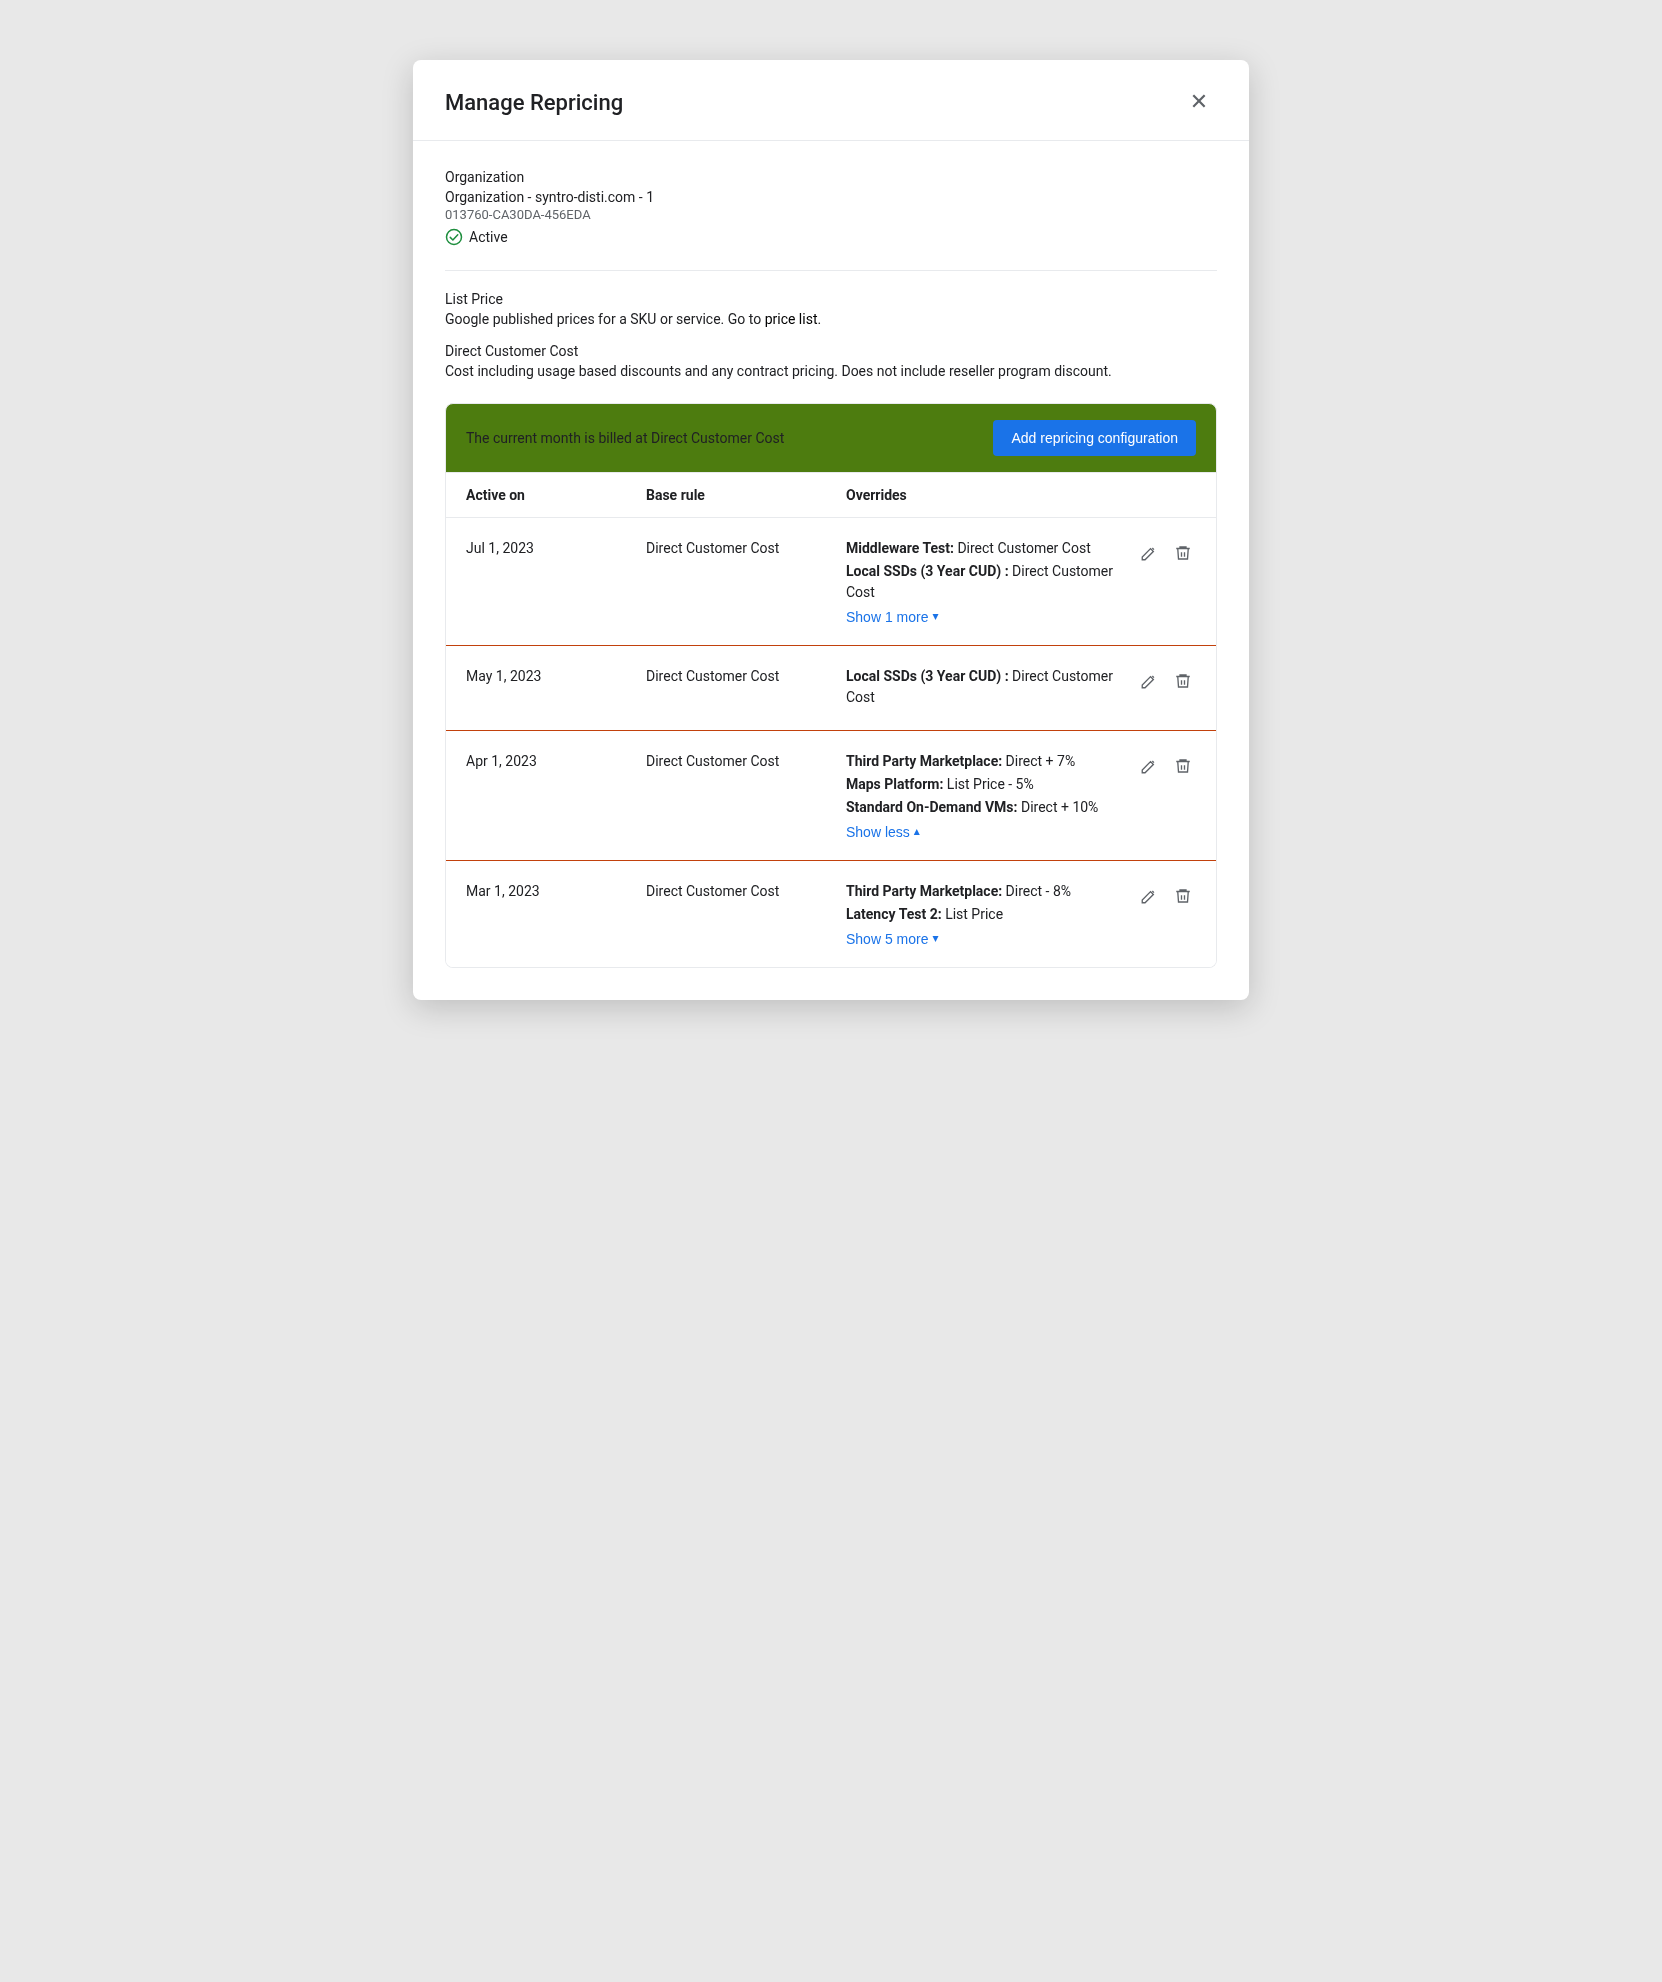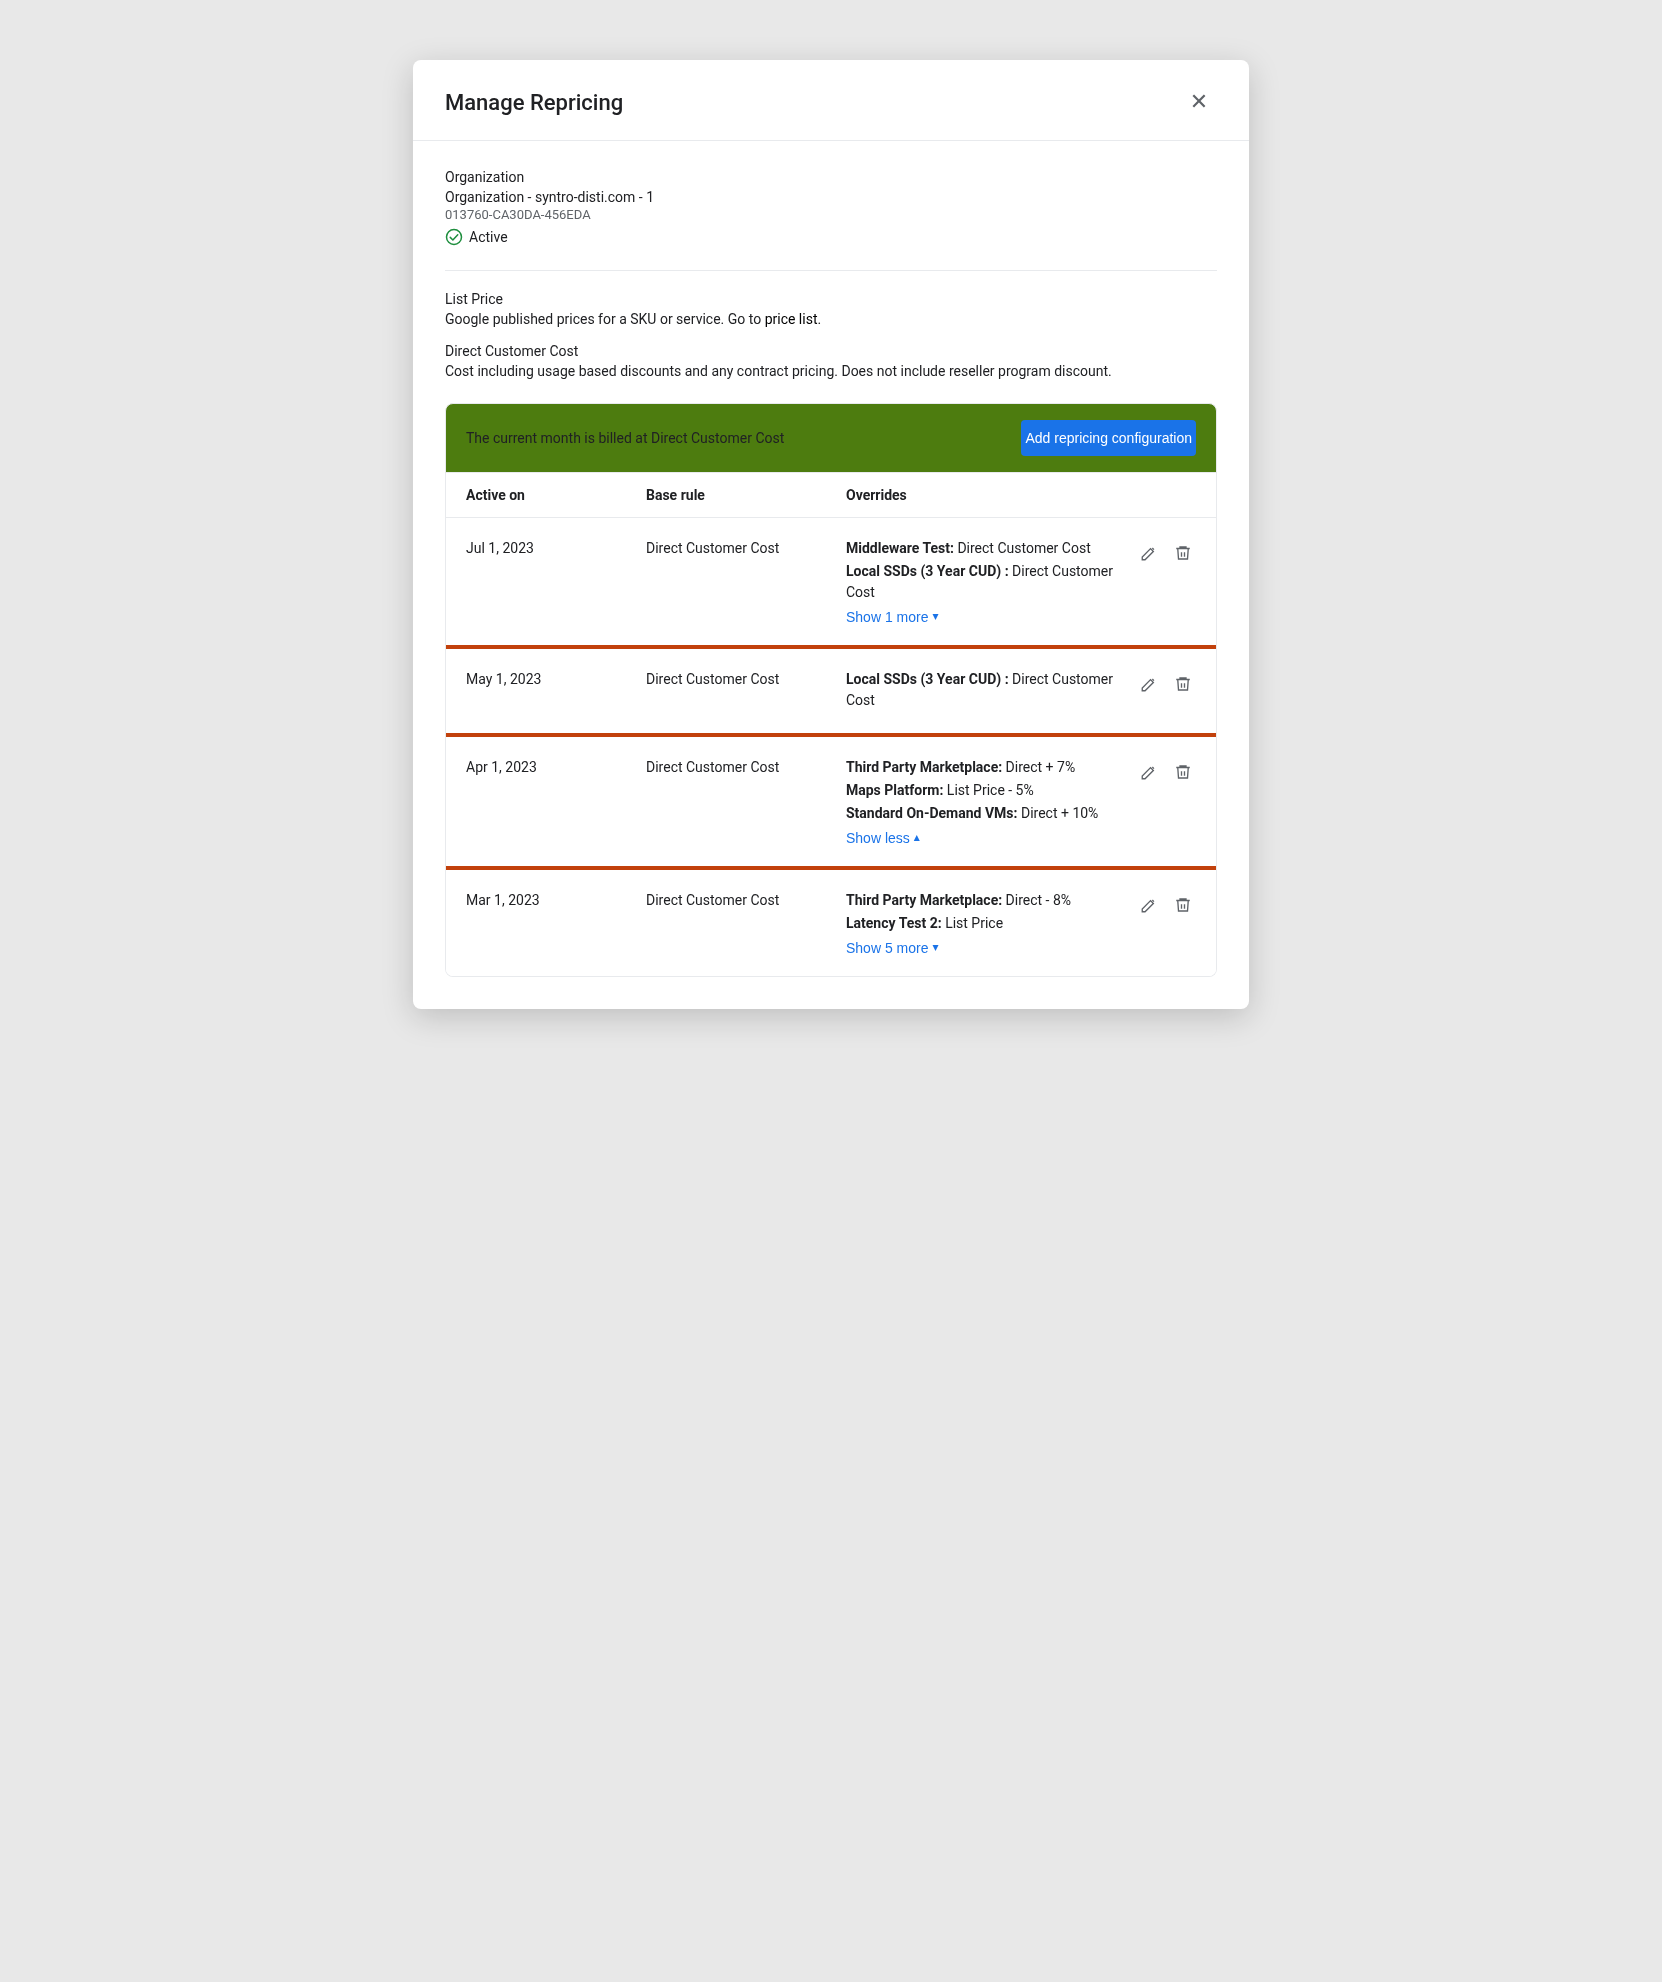--- a/index.html
+++ b/index.html
@@ -142,21 +142,21 @@
     .billing-notice-text {
       font-size: 14px;
       color: #202124;
     }
 
     .add-config-btn {
       background: #1a73e8;
       color: #ffffff;
       border: none;
       border-radius: 4px;
-      padding: 10px 4px;
+      padding: 10px 18px;
       font-size: 14px;
       font-weight: 500;
       cursor: pointer;
       white-space: nowrap;
     }
 
     .repricing-table {
       border: 1px solid #e8eaed;
       border-top: none;
       border-radius: 0 0 8px 8px;
@@ -174,21 +174,21 @@
     .table-col-header {
       font-weight: 700;
       font-size: 14px;
       color: #202124;
     }
 
     .table-row {
       display: grid;
       grid-template-columns: 180px 200px 1fr 80px;
       padding: 20px 20px;
-      border-bottom: 4px solid #c2410c;
+      border-bottom: 1px solid #c2410c;
       background: #fff;
       align-items: start;
     }
 
     .table-row:last-child {
       border-bottom: none;
     }
 
     .cell-date {
       font-size: 14px;

